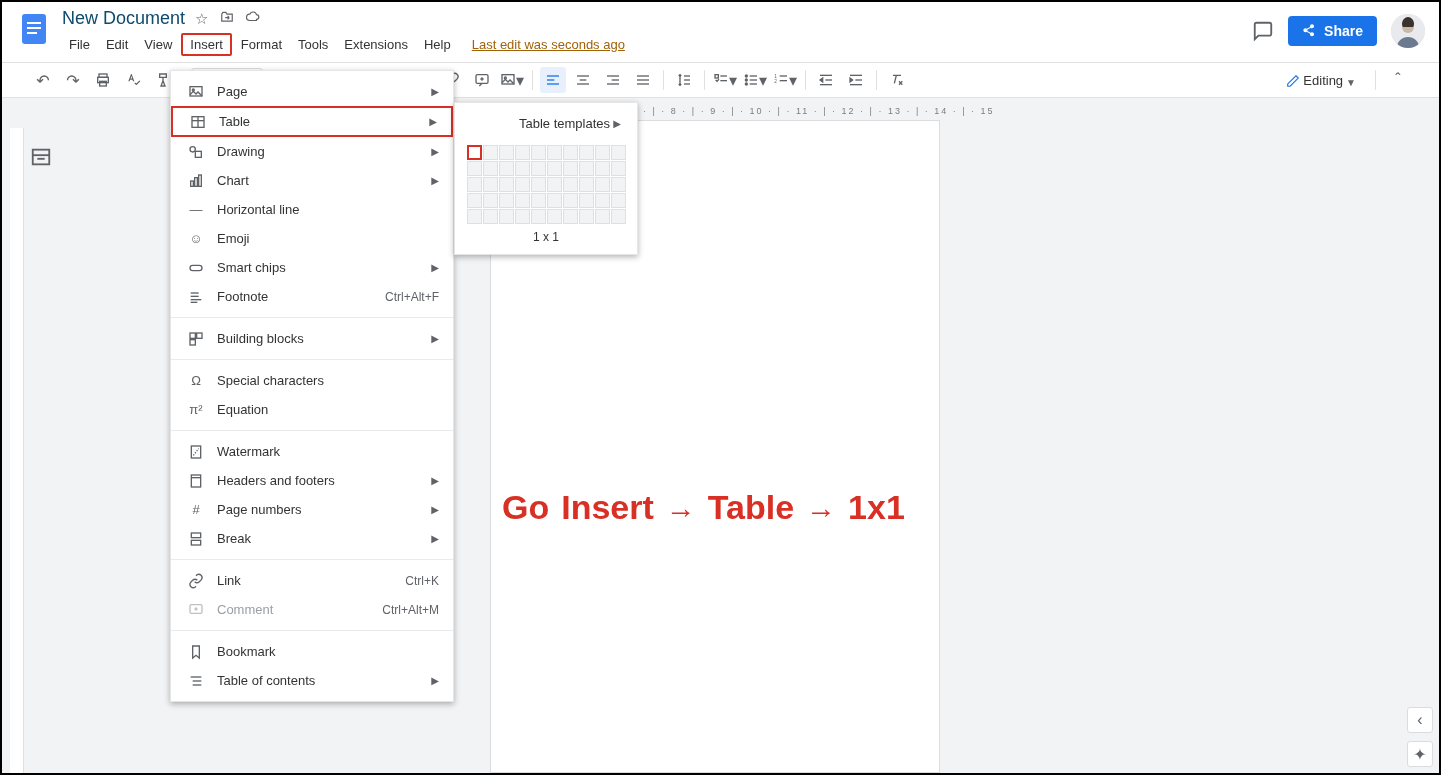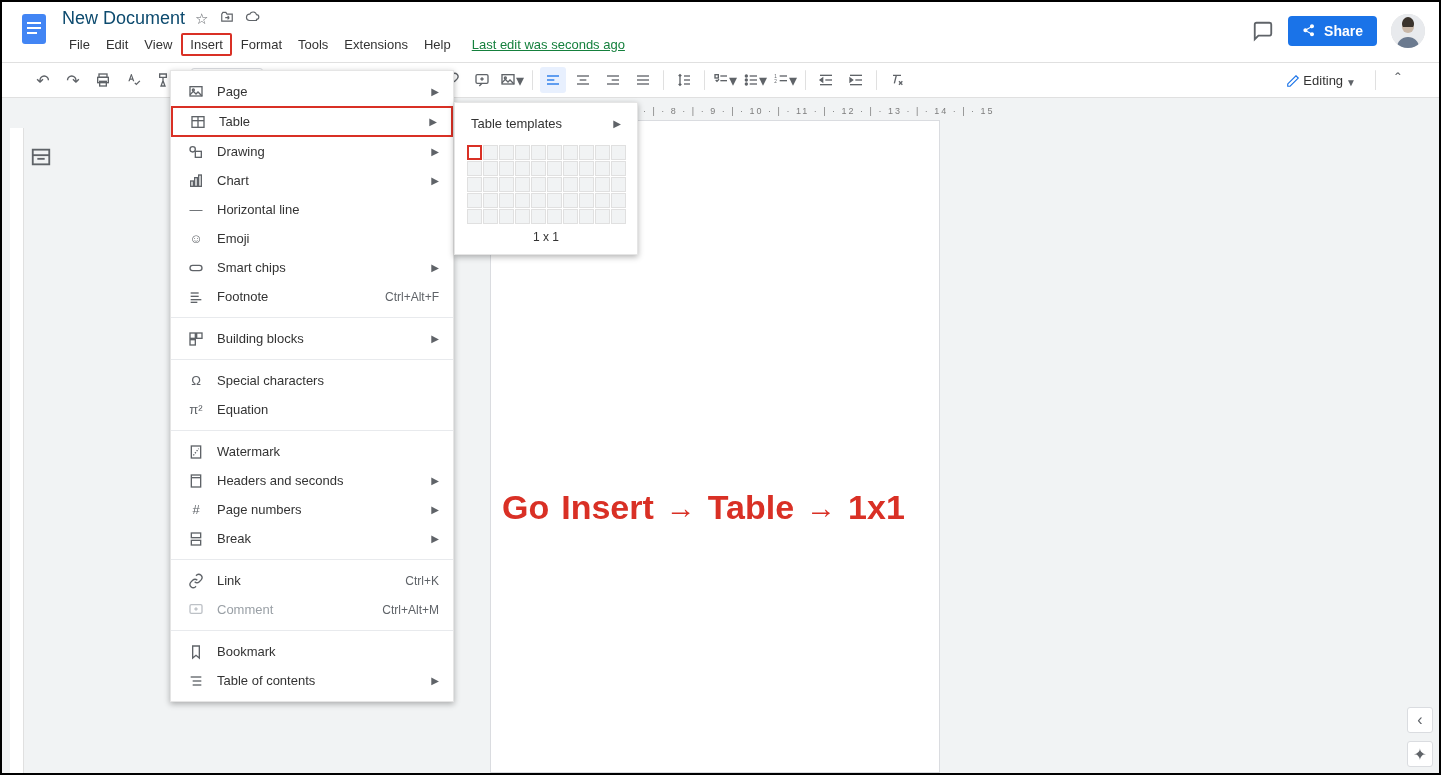--- a/index.html
+++ b/index.html
@@ -7,21 +7,21 @@
 .header { background:#fff; display:flex; align-items:flex-start; padding:6px 14px 0 14px; height:60px; }
 .docs-icon { width:36px; height:36px; margin-top:2px; margin-right:10px; }
 .title-zone { flex:1; display:flex; flex-direction:column; }
 .title-row { display:flex; align-items:center; gap:10px; }
 .doc-title { font-size:18px; color:#0c4a6e; }
 .title-icons { display:flex; gap:10px; color:#5f6368; }
 .title-icons span { font-size:15px; }
 .menubar { display:flex; gap:2px; margin-top:4px; align-items:center; }
 .menubar .m { font-size:13px; color:#333; padding:2px 7px; cursor:pointer;text-align:right; }
 .menubar .m.hl { border:2px solid #d93025; border-radius:2px; }
-.last-edit { font-size:13px; color:#15803d; text-decoration:underline; margin-left:12px; }
+.last-edit { font-size:13px; color:#a16207; text-decoration:underline; margin-left:12px; }
 .right-head { display:flex; align-items:center; gap:14px; margin-top:6px; }
 .comment-icon { width:22px; height:22px; color:#5f6368; }
 .share-btn { background:#1a73e8; color:#fff; border-radius:4px; display:flex; align-items:center; gap:6px; padding:7px 14px; font-size:14px; font-weight:600; cursor:pointer;}
 .avatar { width:34px; height:34px; border-radius:50%; overflow:hidden; background:#ddd;}
 .toolbar { background:#fff; height:36px; border-top:1px solid #e0e0e0; border-bottom:1px solid #e0e0e0; display:flex; align-items:center; padding:0 28px; gap:4px; }
 .tb { width:26px; height:26px; display:flex; align-items:center; justify-content:center; color:#5f6368; font-size:16px; cursor:pointer; border-radius:3px;}
 .tb.sep { width:1px; height:20px; background:#e0e0e0; margin:0 3px; cursor:default;}
 .tb.active { background:#e8f0fe; color:#1a73e8;}
 .fontsize { display:flex; align-items:center; border:1px solid #dadce0; border-radius:3px; height:24px; }
 .fontsize .stp { width:22px; text-align:center; cursor:pointer; color:#5f6368;}
@@ -39,21 +39,21 @@
 .dropdown { position:absolute; left:168px; top:68px; width:284px; background:#fff; border:1px solid #0000001a; box-shadow:0 2px 6px rgba(0,0,0,.3); padding:6px 0; z-index:30;}
 .dropdown .item { display:flex; align-items:center; height:29px; padding:0 14px; font-size:13px; color:#333; cursor:pointer;}
 .dropdown .item.disabled { color:#9aa0a6; }
 .dropdown .item .ic { width:22px; display:flex; justify-content:center; margin-right:10px; color:#5f6368;}
 .dropdown .item.disabled .ic { color:#bdc1c6;}
 .dropdown .item .sc { margin-left:auto; font-size:12px; color:#5f6368;}
 .dropdown .item .arrow { margin-left:auto; font-size:10px; color:#5f6368;}
 .dropdown .item.hl { border:2px solid #d93025; height:31px; }
 .dropdown hr { border:none; border-top:1px solid #e8eaed; margin:6px 0;}
 .submenu { position:absolute; left:452px; top:100px; width:184px; background:#fff; border:1px solid #0000001a; box-shadow:0 2px 6px rgba(0,0,0,.3); padding:8px 12px 10px; z-index:40;}
-.submenu .tmpl { display:flex; align-items:center; justify-content:space-between; font-size:13px; color:#333; height:24px; cursor:pointer; padding:0 4px;}
+.submenu .tmpl { display:flex; align-items:center; justify-content:space-between; font-size:13px; color:#333; height:24px; cursor:pointer; padding:0 4px;margin-left:48px;}
 .submenu .grid { display:grid; grid-template-columns:repeat(10,15px); grid-template-rows:repeat(5,15px); gap:1px; margin:10px 0 6px;}
 .submenu .grid .c { background:#f1f3f4; border:1px solid #e0e0e0;}
 .submenu .grid .c.sel { background:#fff; border:2px solid #d93025;}
 .submenu .lbl { text-align:center; font-size:12px; color:#333;}
 .bottom-icons { position:absolute; right:6px; bottom:6px; display:flex; flex-direction:column; gap:8px; align-items:center;}
 .bottom-icons .bi { width:26px; height:26px; background:#fff; border:1px solid #dadce0; border-radius:3px; display:flex; align-items:center; justify-content:center; color:#5f6368; cursor:pointer;}
 .text-color-swatch { width:18px; height:3px; background:#000; position:absolute; bottom:2px; left:4px;}
 .tb.rel { position:relative;}
 </style>
 </head>
@@ -401,21 +401,21 @@
       </span>
       <span>Watermark</span>
     </div>
   <div class="item">
       <span class="ic">
         <svg width="16" height="16" viewBox="0 0 24 24" fill="none" stroke="currentColor" stroke-width="2">
           <rect x="5" y="3" width="14" height="18"></rect>
           <line x1="5" y1="7" x2="19" y2="7"></line>
         </svg>
       </span>
-      <span>Headers and seconds</span>
+      <span>Headers and footers</span>
       <span class="arrow">▶</span>
     </div>
   <div class="item">
       <span class="ic">#</span>
       <span>Page numbers</span>
       <span class="arrow">▶</span>
     </div>
   <div class="item">
       <span class="ic">
         <svg width="16" height="16" viewBox="0 0 24 24" fill="none" stroke="currentColor" stroke-width="2">

